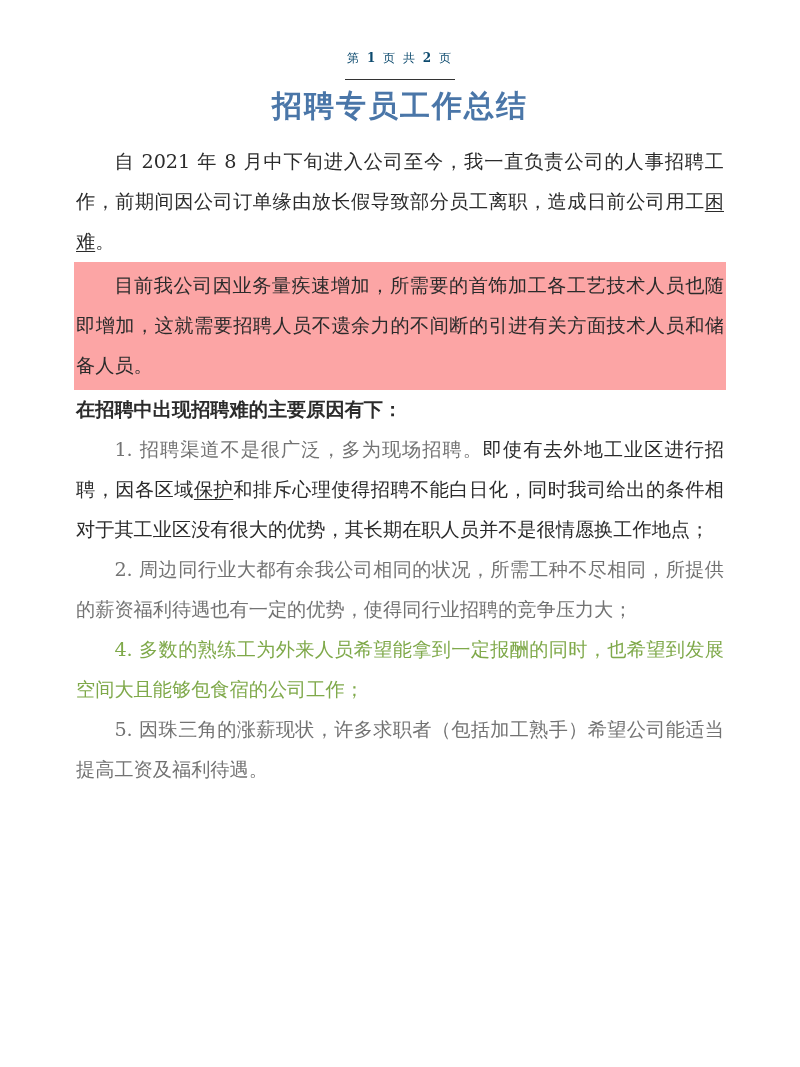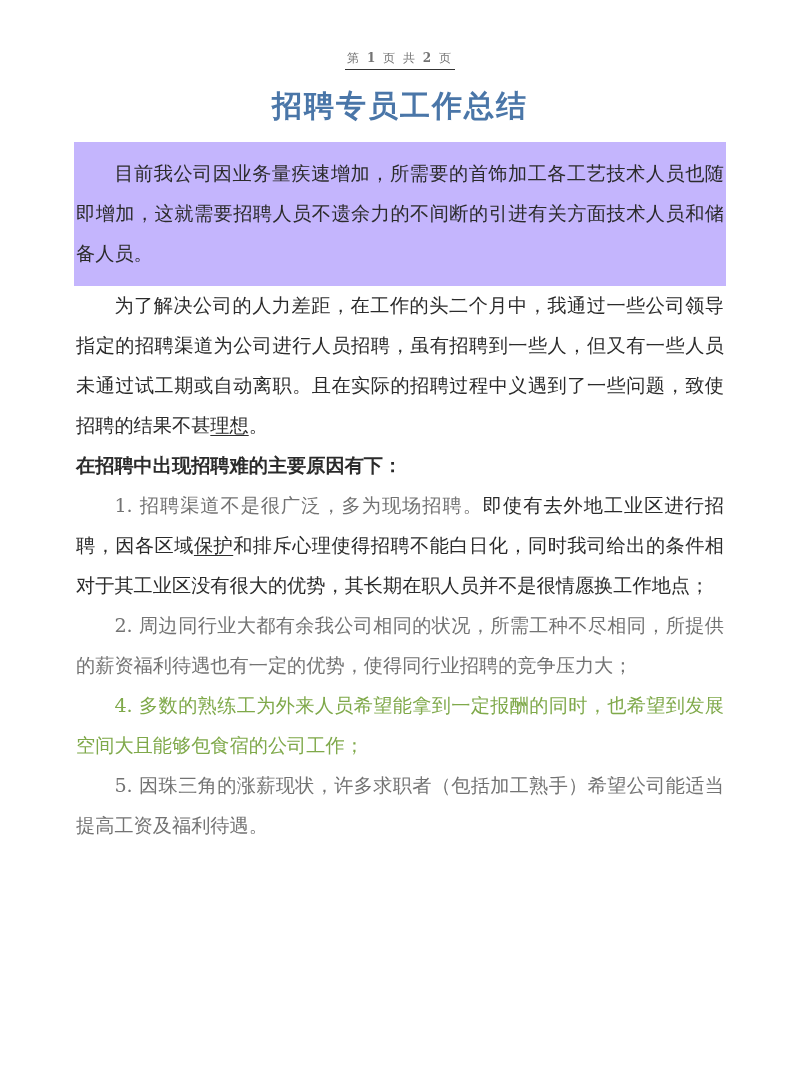--- a/index.html
+++ b/index.html
@@ -20,22 +20,22 @@
       top: 50px;
       left: 0;
       width: 800px;
       text-align: center;
       font-size: 12px;
       letter-spacing: 2px;
     }
     .page-header span.hdr {
       display: inline-block;
       border-bottom: 1px solid #333;
-      padding: 0 2px 2px 2px;
-      color: #737373;
+      padding: 0 2px 12px 2px;
+      color: #0c4a6e;
     }
     .page-header b { font-weight: bold; }
     .title {
       position: absolute;
       top: 86px;
       left: 0;
       width: 800px;
       text-align: center;
       font-family: "DejaVu Sans", "Liberation Sans", sans-serif;
       font-weight: bold;
@@ -50,45 +50,45 @@
       width: 648px;
       font-size: 19.2px;
       line-height: 40px;
     }
     .para {
       margin: 0;
       text-indent: 2em;
       text-align: justify;
     }
     .para.highlight {
-      background: #c4b5fd;
+      background: #fca5a5;
       margin-left: -2px;
       margin-right: -2px;
-      padding: 12px 2px;
+      padding: 4px 2px;
     }
     .u { text-decoration: underline; text-underline-offset: 3px; }
     .orange { color: #737373; }
     .green { color: #7fa94a; }
     .dark { color: #2b2b2b; }
   </style>
 </head>
 <body>
 
 <div class="page-header">
   <span class="hdr"><span>第</span> <b>1</b> <span>页 共</span> <b>2</b> <span>页</span></span>
 </div>
 
 <div class="title">招聘专员工作总结</div>
 
 <div class="body">
 
+  <p class="para dark"><span>自 2021 年 8 月中下旬进入公司至今，我一直负责公司的人事招聘工作，前期间因公司订单缘由放长假导致部分员工离职，造成日前公司用工</span><span class="u">困难</span><span>。</span></p>
 
   <p class="para highlight dark">目前我公司因业务量疾速增加，所需要的首饰加工各工艺技术人员也随即增加，这就需要招聘人员不遗余力的不间断的引进有关方面技术人员和储备人员。</p>
 
-  <p class="para dark"><span>为了解决公司的人力差距，在工作的头二个月中，我通过一些公司领导指定的招聘渠道为公司进行人员招聘，虽有招聘到一些人，但又有一些人员未通过试工期或自动离职。且在实际的招聘过程中义遇到了一些问题，致使招聘的结果不甚</span><span class="u">理想</span><span>。</span></p>
 
   <p class="para dark" style="text-indent:0;font-weight:bold;">在招聘中出现招聘难的主要原因有下：</p>
 
   <p class="para"><span class="orange">1. 招聘渠道不是很广泛，多为现场招聘。</span><span class="dark">即使有去外地工业区进行招聘，因各区域</span><span class="dark u">保护</span><span class="dark">和排斥心理使得招聘不能白日化，同时我司给出的条件相对于其工业区没有很大的优势，其长期在职人员并不是很情愿换工作地点；</span></p>
 
   <p class="para orange">2. 周边同行业大都有余我公司相同的状况，所需工种不尽相同，所提供的薪资福利待遇也有一定的优势，使得同行业招聘的竞争压力大；</p>
 
 
 
   <p class="para green">4. 多数的熟练工为外来人员希望能拿到一定报酬的同时，也希望到发展空间大且能够包食宿的公司工作；</p>

